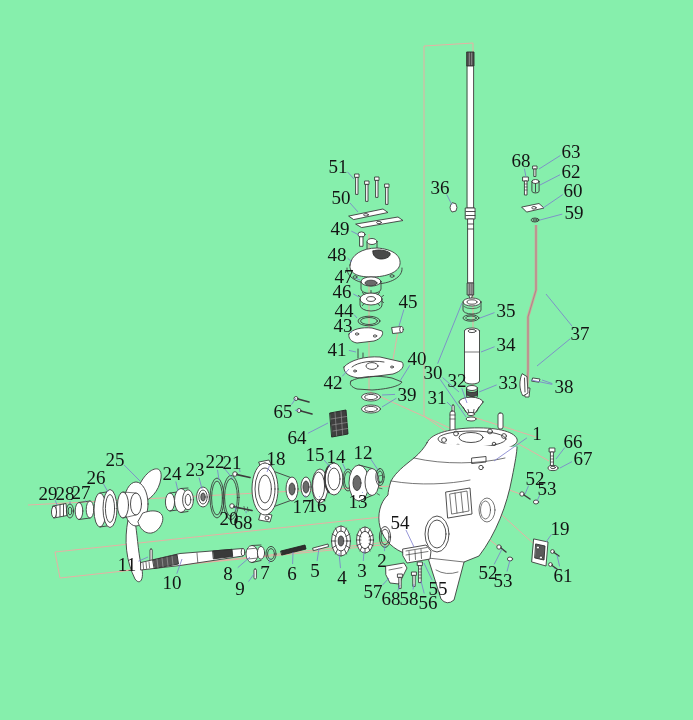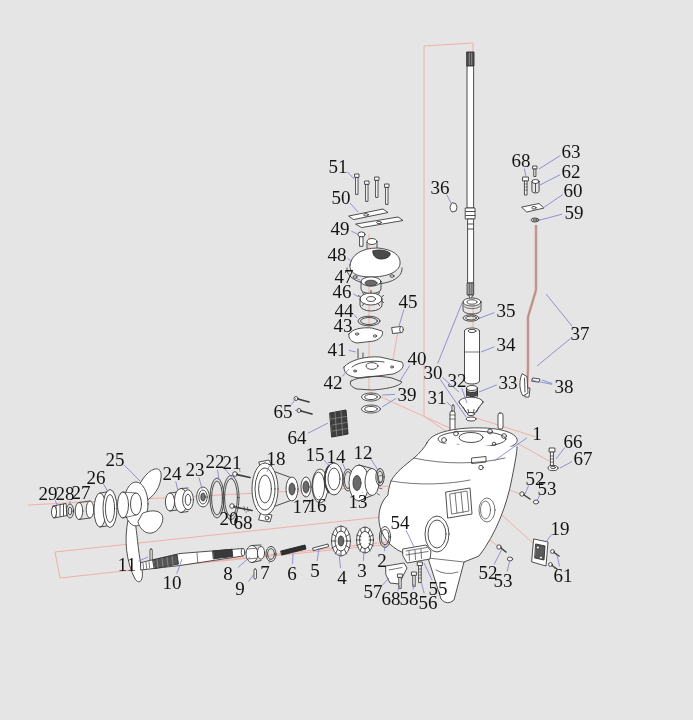--- a/index.html
+++ b/index.html
@@ -1,16 +1,16 @@
 <!DOCTYPE html>
 <html><head>
 <meta charset="utf-8">
 <style>
   html,body{margin:0;padding:0;background:#ffffff;}
-  .stage{position:relative;width:693px;height:720px;background:#e5e5e5;overflow:hidden;
+  .stage{position:relative;width:693px;height:720px;background:#86efac;overflow:hidden;
          font-family:"Liberation Serif", serif;}
   svg{display:block;}
   .part{stroke:#3c3c3c;stroke-width:0.9;fill:none;stroke-linejoin:round;stroke-linecap:round;}
   .pfill{fill:#ffffff;}
   .dark{fill:#4a4a4a;stroke:#2e2e2e;}
   .mid{fill:#9a9a9a;}
   .thin{stroke-width:0.7;}
   text.lbl{font-family:"Liberation Serif", serif;font-size:19px;fill:#141414;}
 </style>
 </head>

